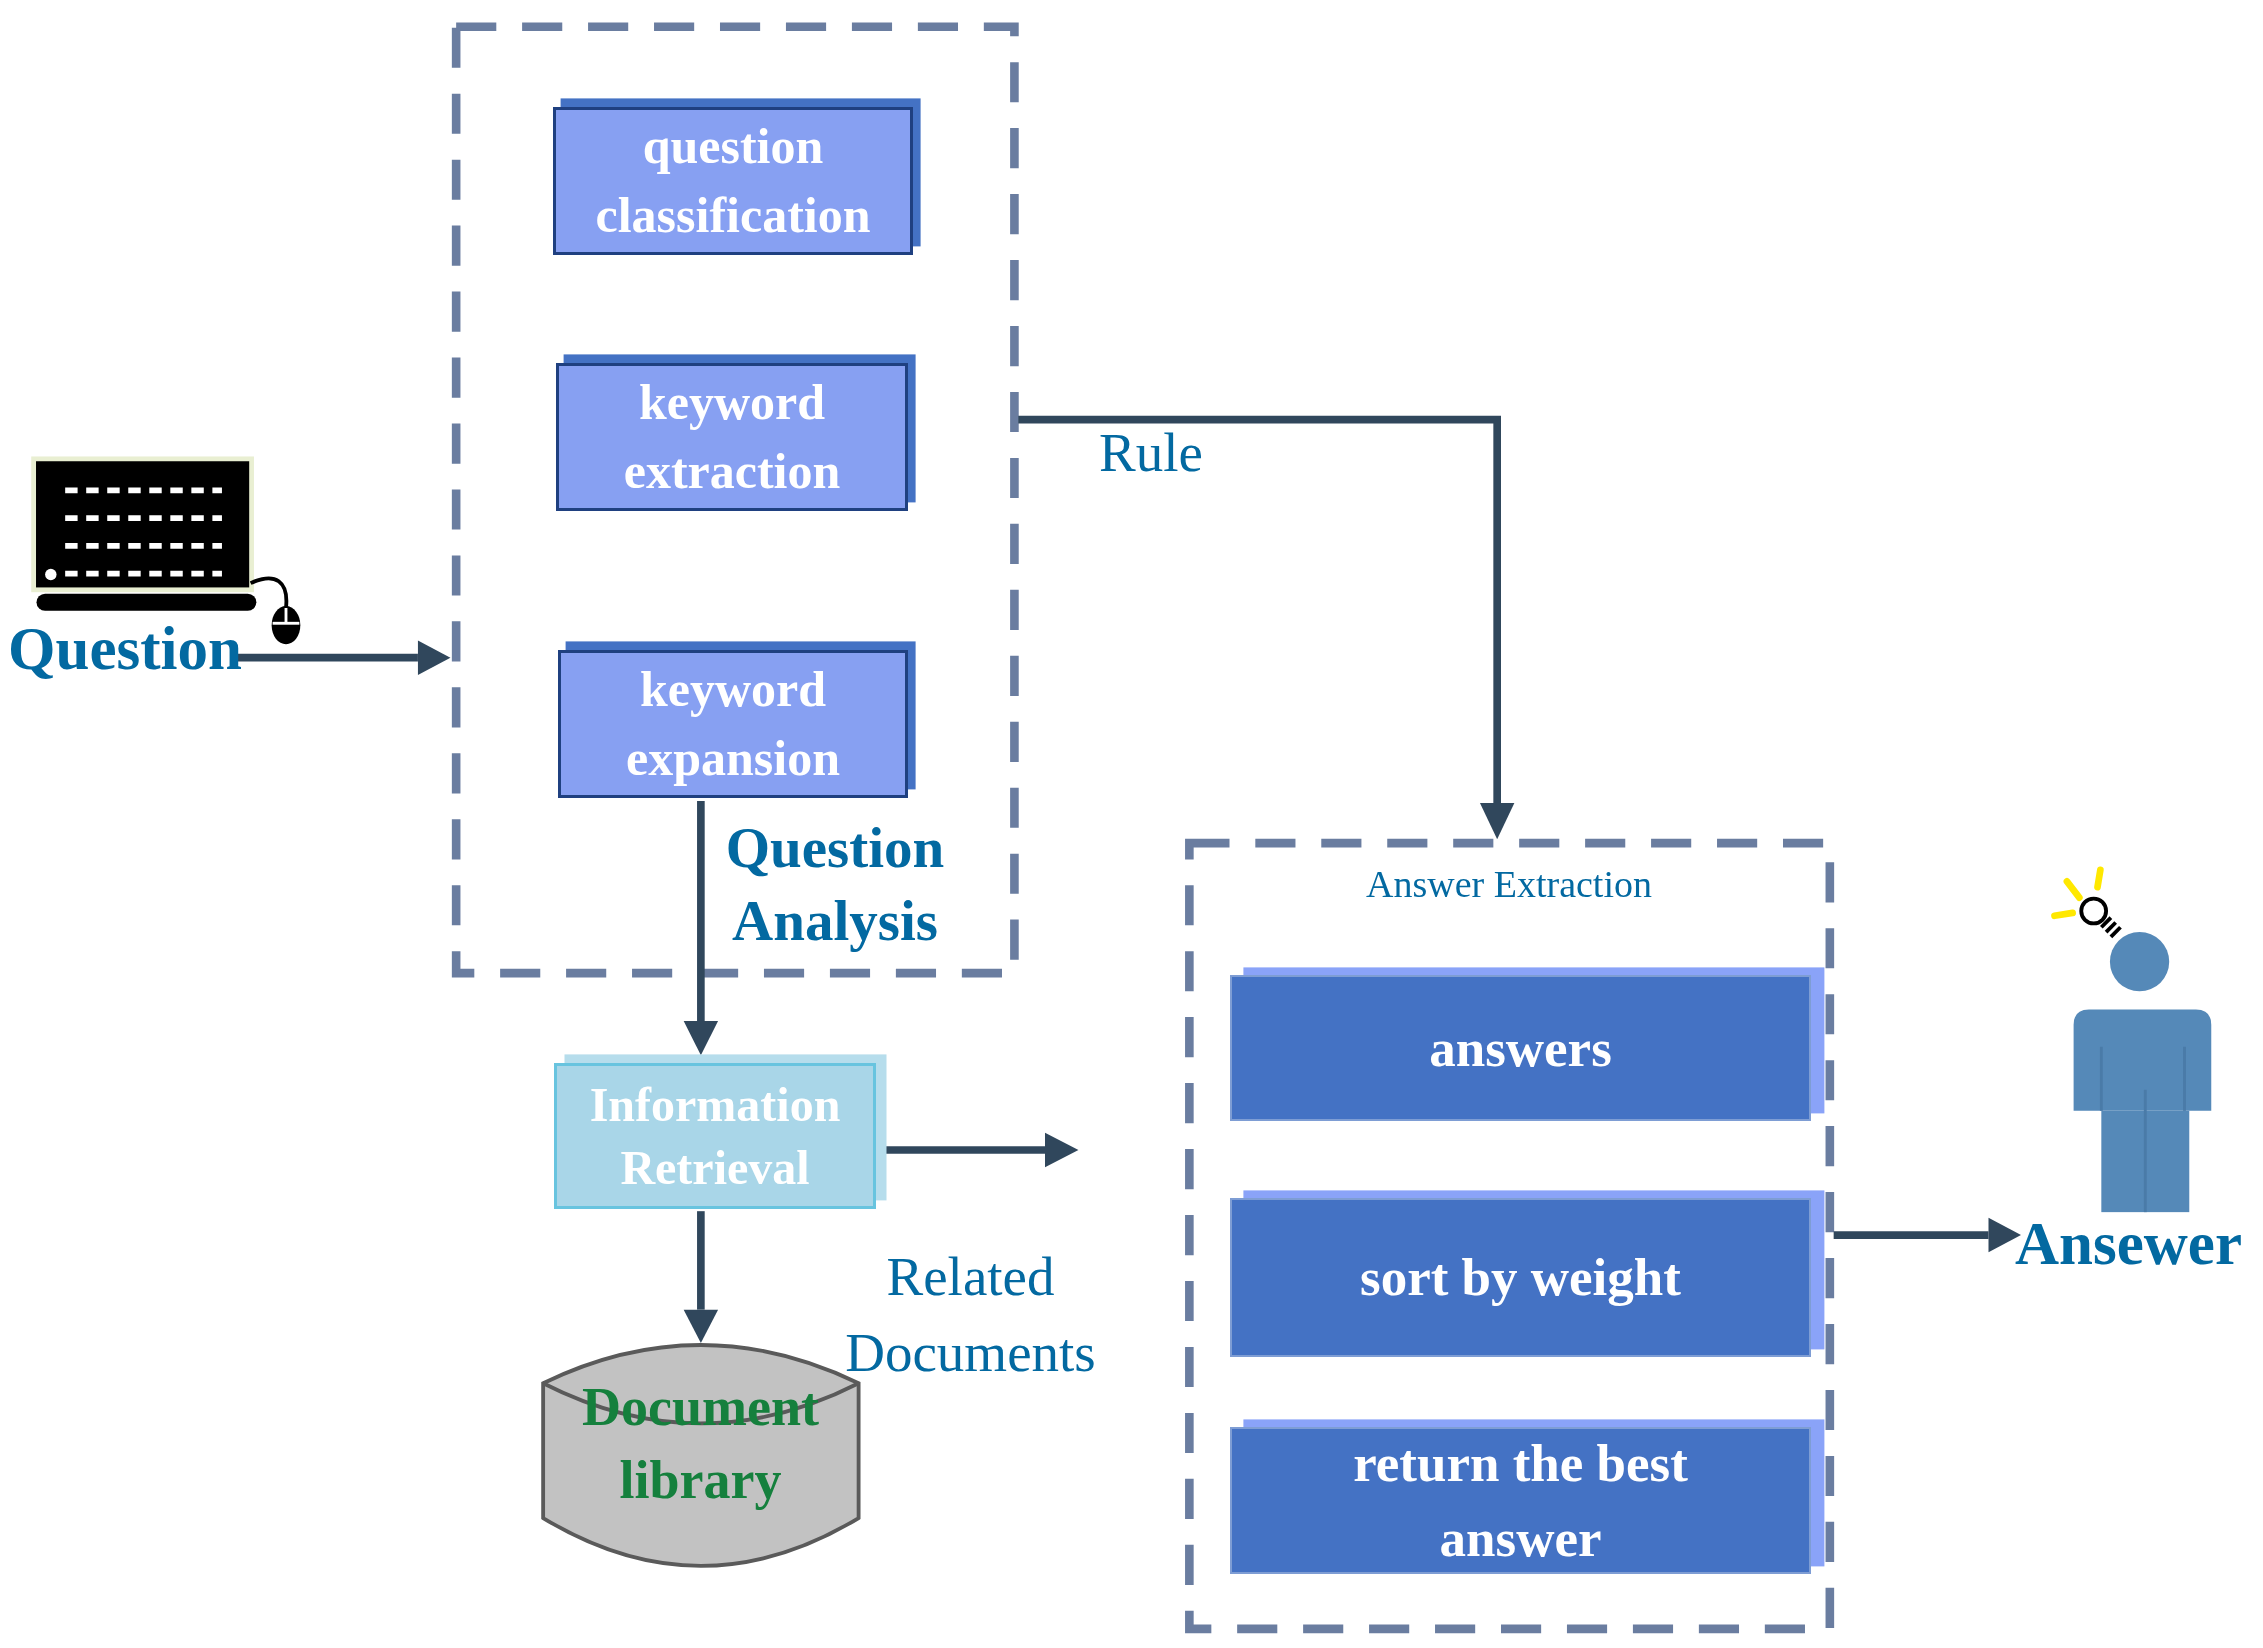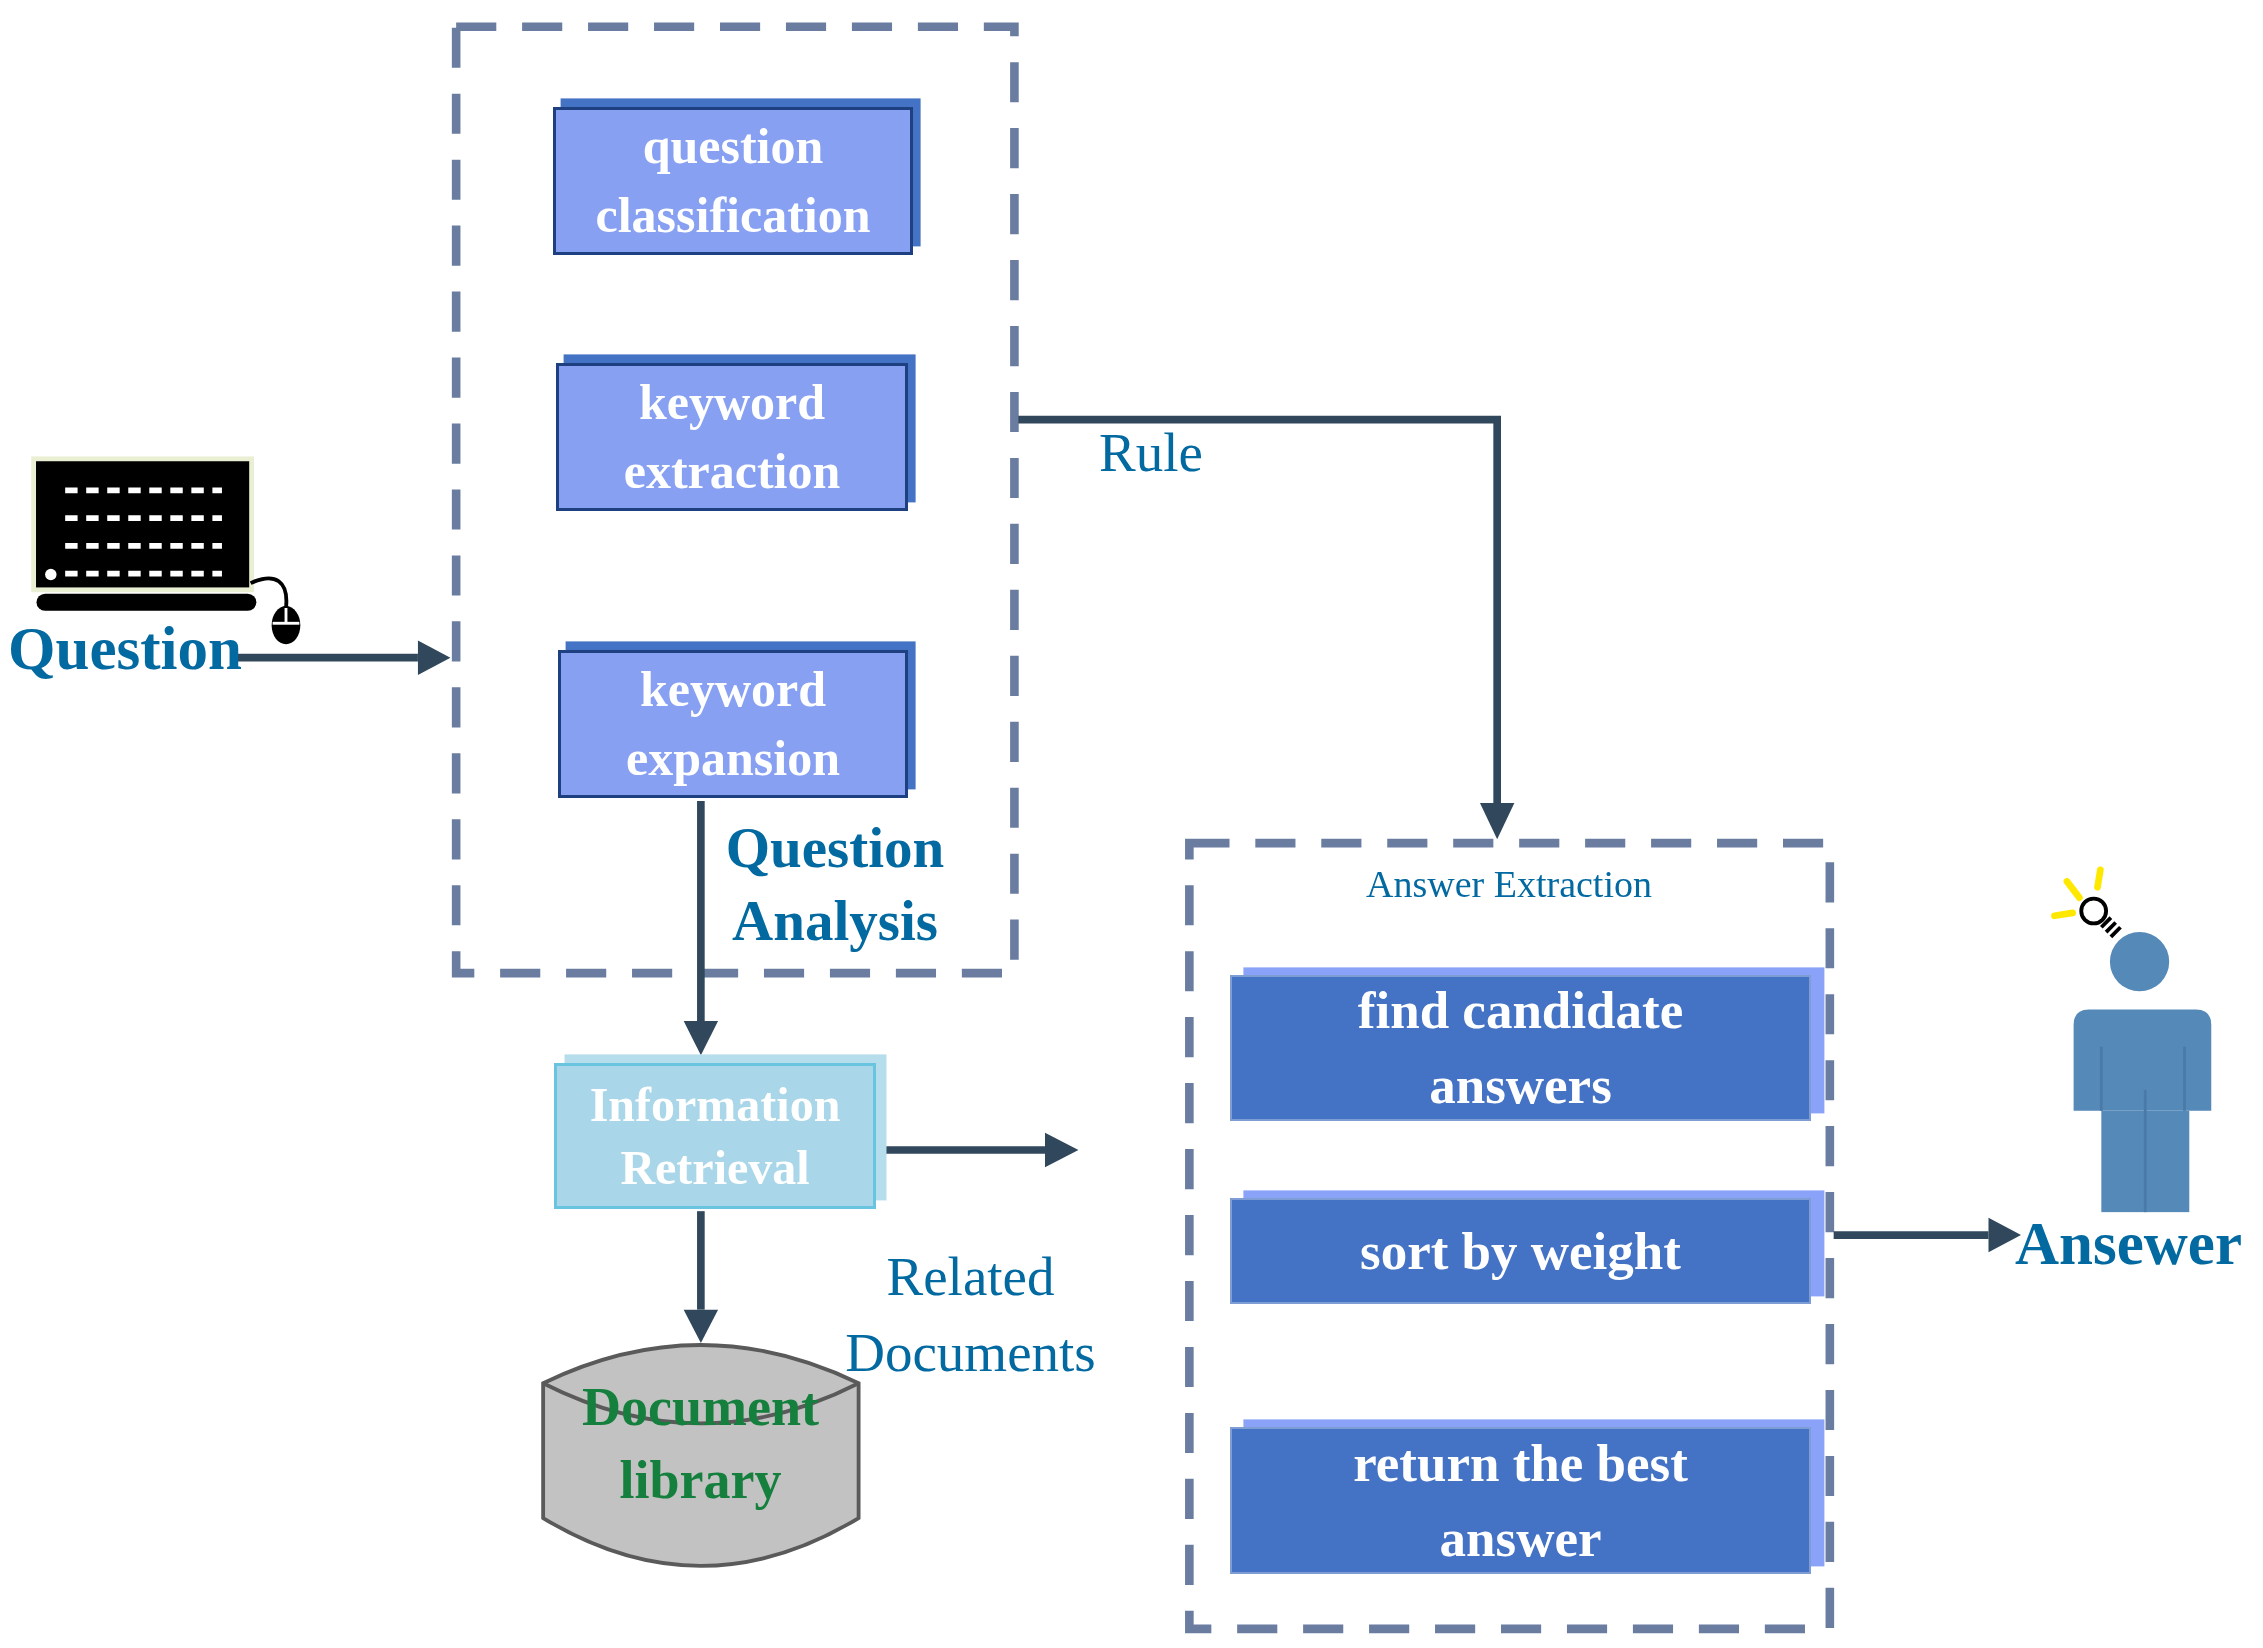--- a/index.html
+++ b/index.html
@@ -23,21 +23,21 @@
   #box-ke{left:556px;top:363px;width:352px;height:148px;}
   #box-kx{left:558px;top:650px;width:350px;height:148px;}
 
   
   .ae-box{
     background:#4472C4;border:2.9px solid #7E9DD4;
     box-shadow:13.4px -7.6px 0 #8AA3F8;
     color:#ffffff;font-weight:bold;font-size:53px;line-height:75px;
   }
   #box-find{left:1230px;top:975px;width:581px;height:146px;}
-  #box-sort{left:1230px;top:1198px;width:581px;height:106px;text-align:center;}
+  #box-sort{left:1230px;top:1198px;width:581px;height:159px;text-align:center;}
   #box-return{left:1230px;top:1427px;width:581px;height:147px;}
 
   
   #box-ir{
     left:554px;top:1063px;width:322px;height:146px;
     background:#A9D6E8;border:3.8px solid #68C4DF;
     box-shadow:10.5px -8.6px 0 #B6DDEC;
     color:#ffffff;font-weight:bold;font-size:48px;line-height:63px;
   }
 
@@ -138,21 +138,20 @@
     <span>keyword</span>
     <span>expansion</span>
   </div>
 
   <div id="box-ir" class="abs flexc">
     <span>Information</span>
     <span>Retrieval</span>
   </div>
 
   <div id="box-find" class="abs flexc ae-box">
-    <span>find candidate</span>
     <span>answers</span>
   </div>
   <div id="box-sort" class="abs flexc ae-box">
     <span>sort by weight</span>
 
   </div>
   <div id="box-return" class="abs flexc ae-box">
     <span>return the best</span>
     <span>answer</span>
   </div>

